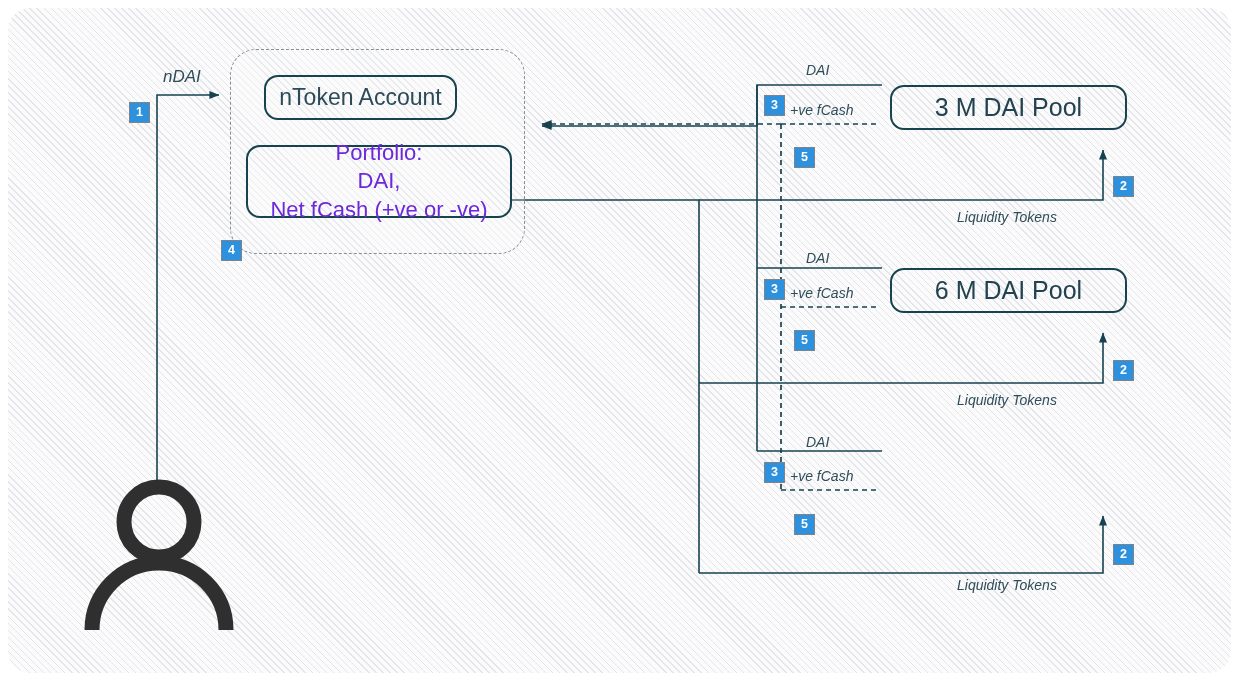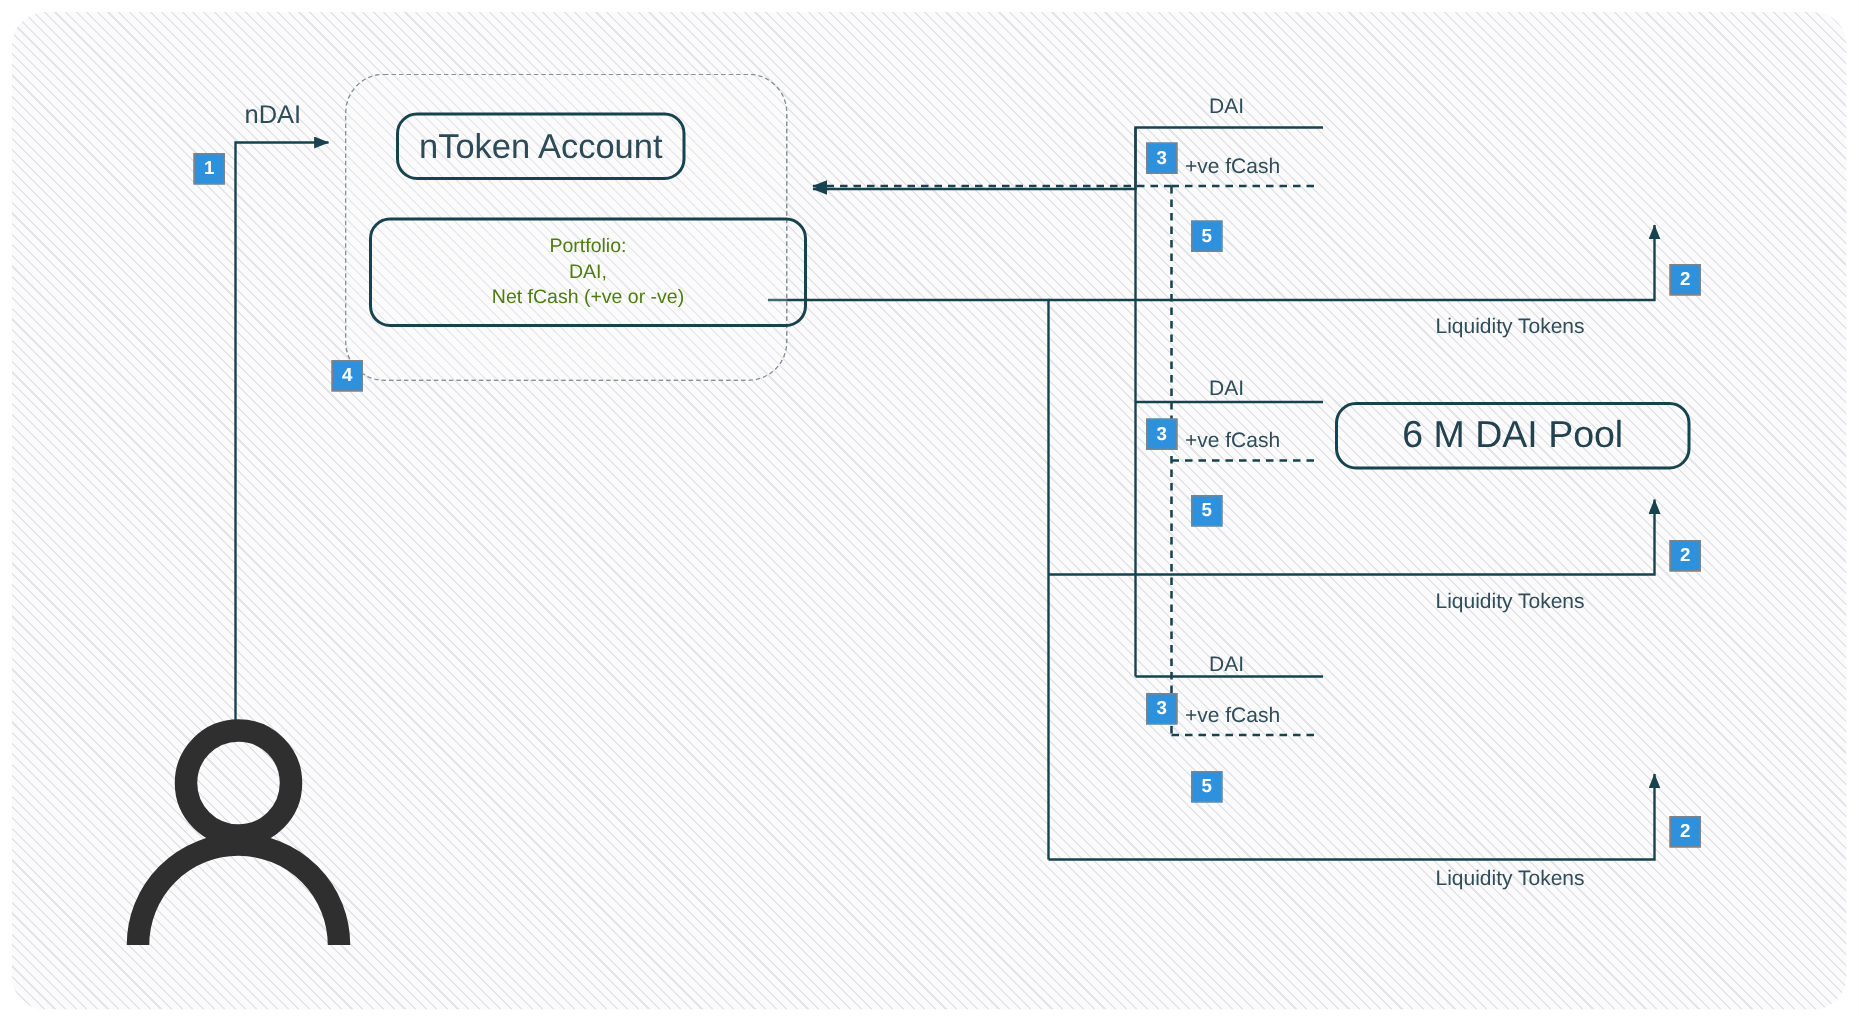--- a/index.html
+++ b/index.html
@@ -42,22 +42,22 @@
     text-align:center;
     color:#33505c;
     white-space:pre-line;
     line-height:1.3;
   }
   #ntoken-account{
     left:264px; top:75px; width:193px; height:45px;
     font-size:23px; color:#2c4a57;
   }
   #portfolio-box{
-    left:246px; top:145px; width:292px; height:73px;
-    font-size:13px; color:#4d7c0f;
+    left:246px; top:145px; width:266px; height:73px;
+    font-size:22px; color:#6d28d9;
   }
   .pool-box{
     width:237px; height:45px;
     font-size:25px; color:#22424f;
   }
   #pool-0{left:890px; top:85px;}
   #pool-1{left:890px; top:268px;}
   #pool-2{left:890px; top:451px;}
 
   
@@ -86,20 +86,21 @@
     line-height:1;
     font-family:"Liberation Sans","DejaVu Sans",sans-serif;
   }
 
   
   .lbl{
     position:absolute;
     color:#2f4c59;
     white-space:nowrap;
     font-family:"Liberation Sans","DejaVu Sans",sans-serif;
+    font-style:italic;
   }
   .lbl-ndai{font-size:17px;}
   .lbl-dai{font-size:14px;}
   .lbl-fcash{font-size:14px;}
   .lbl-liq{font-size:14px;}
 
   
   #person{position:absolute;left:84px;top:478px;width:150px;height:152px;}
 </style>
 </head>
@@ -156,20 +157,21 @@
   </svg>
 
   <div id="ntoken-group"></div>
 
   <div class="node" id="ntoken-account">nToken Account</div>
 
   <div class="node" id="portfolio-box">Portfolio:
 DAI,
 Net fCash (+ve or -ve)</div>
 
+  <div class="node pool-box" id="pool-0">3 M DAI Pool</div>
 
   <div class="node pool-box" id="pool-1">6 M DAI Pool</div>
 
 
   <div class="lbl lbl-ndai" style="left:163px;top:67px;">nDAI</div>
 
   <div class="lbl lbl-dai" style="left:806px;top:62px;">DAI</div>
   <div class="lbl lbl-dai" style="left:806px;top:250px;">DAI</div>
   <div class="lbl lbl-dai" style="left:806px;top:434px;">DAI</div>
 

